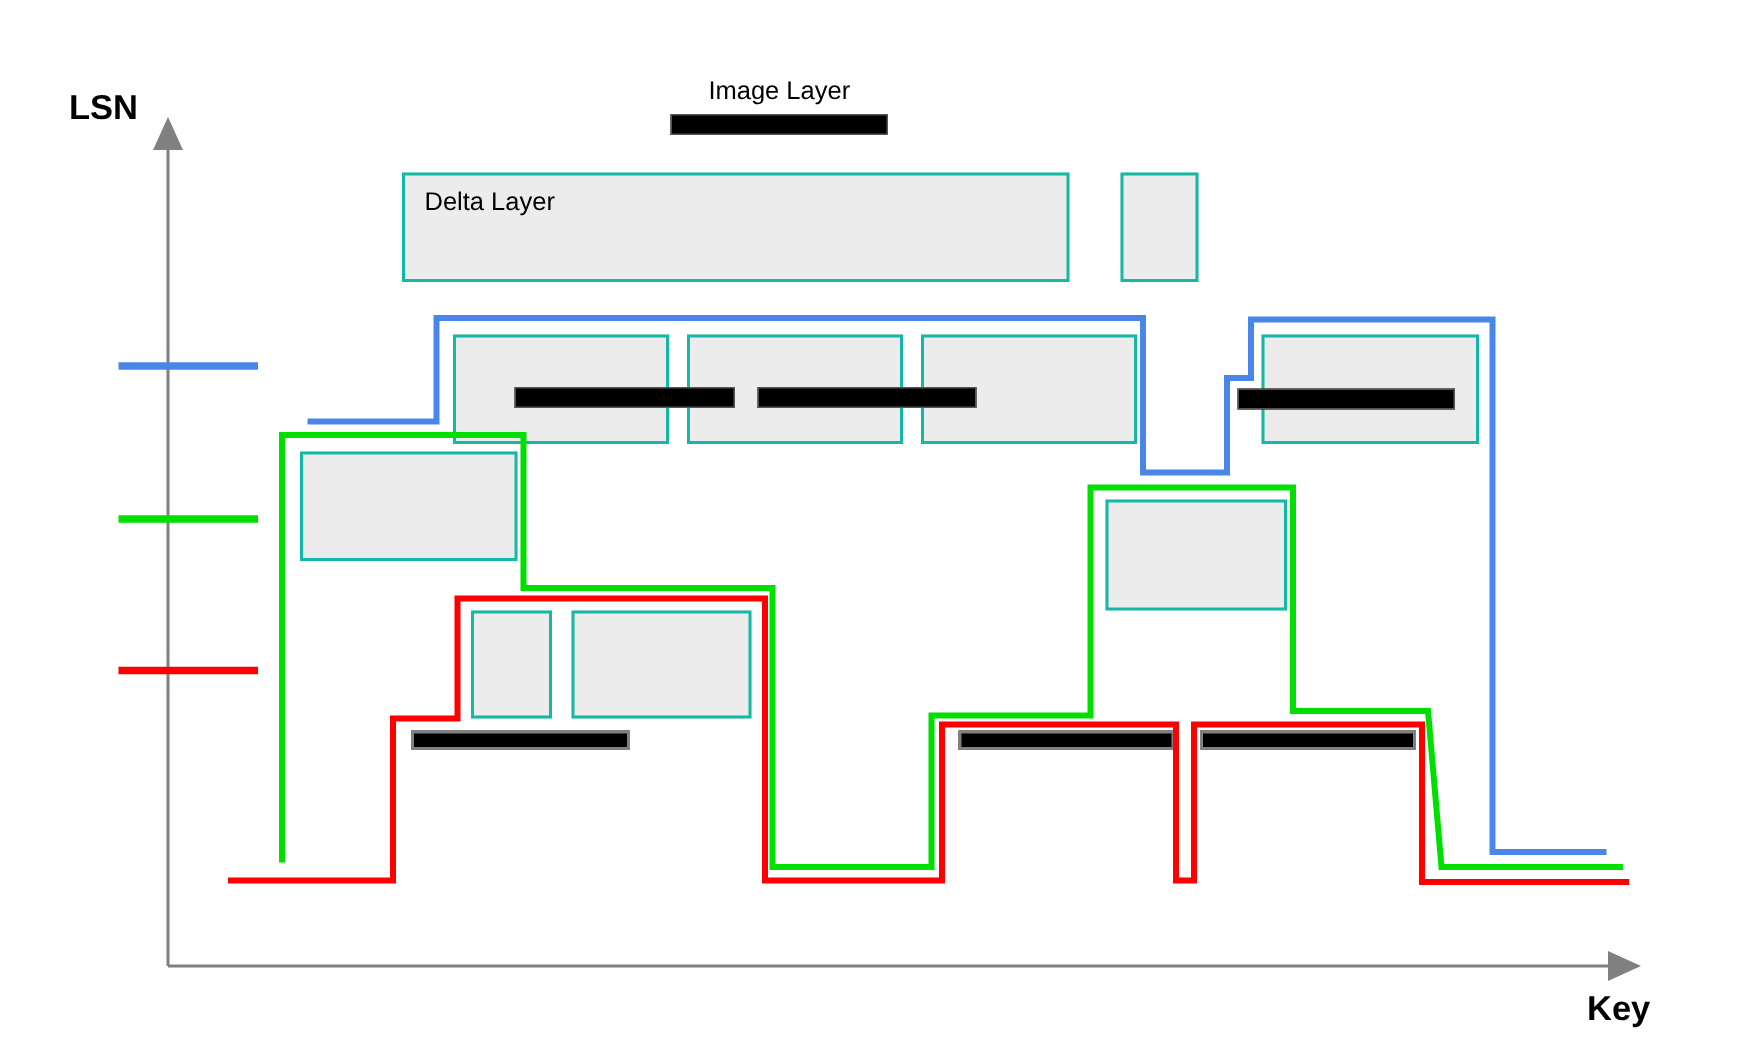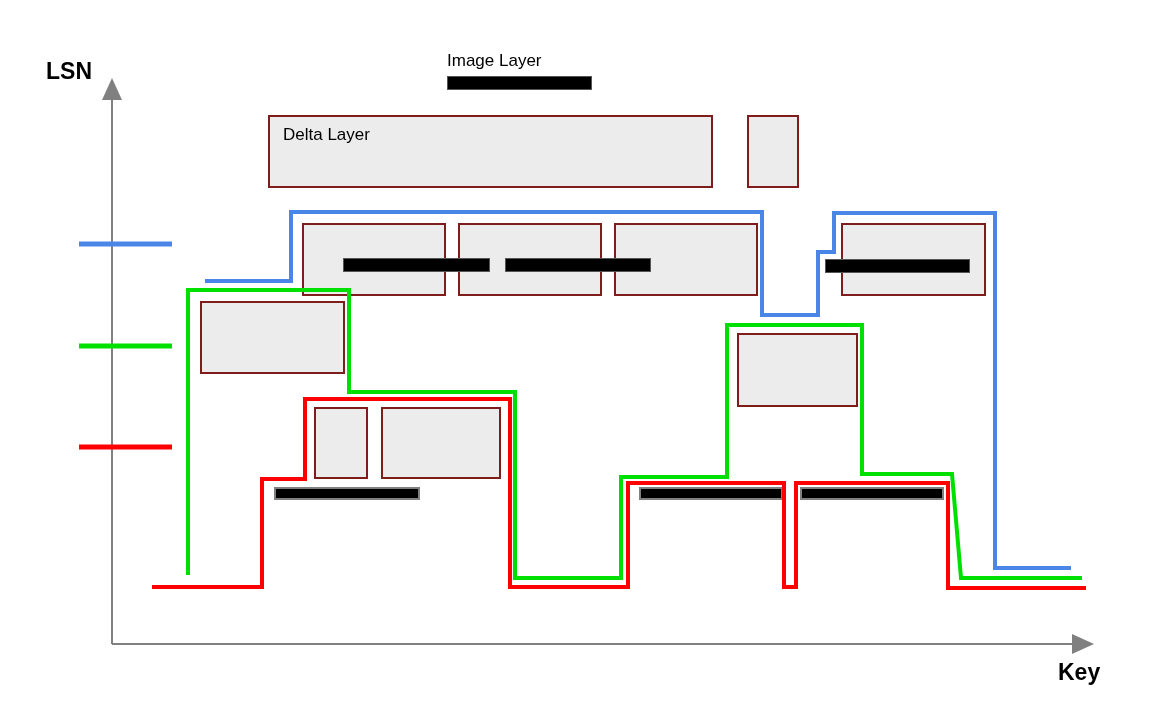--- a/index.html
+++ b/index.html
@@ -3,31 +3,31 @@
 <meta charset="utf-8">
 <style>
   html,body { margin:0; padding:0; background:#ffffff; }
   #stage {
     position:relative; width:1175px; height:704px;
     background:#ffffff; overflow:hidden;
     font-family:"Liberation Sans", sans-serif;
   }
   .box {
     position:absolute; background:#ececec;
-    border:2px solid #7f1d1d; box-sizing:border-box;
+    border:2px solid #14b8a6; box-sizing:border-box;
   }
   .bar {
     position:absolute; background:#000000;
     border:1px solid #555555; box-sizing:border-box; height:14px;
   }
   .bar.low { border:2px solid #808080; height:13px; }
   .lbl { position:absolute; color:#000000; white-space:nowrap; }
   .axis-lbl { font-size:23px; }
   .small-lbl { font-size:17px; }
-  #image-layer-caption { width:145px; }
+  #image-layer-caption { width:145px; text-align:center; }
   #delta-main { padding:8px 0 0 13px; font-size:17px; }
   svg.overlay {
     position:absolute; left:0; top:0; width:1175px; height:704px;
     pointer-events:none;
   }
   svg .axis { stroke:#808080; stroke-width:2; fill:none; }
   svg polyline { fill:none; stroke-width:4; }
   svg polyline.tick { stroke-width:5; }
 </style>
 </head>

